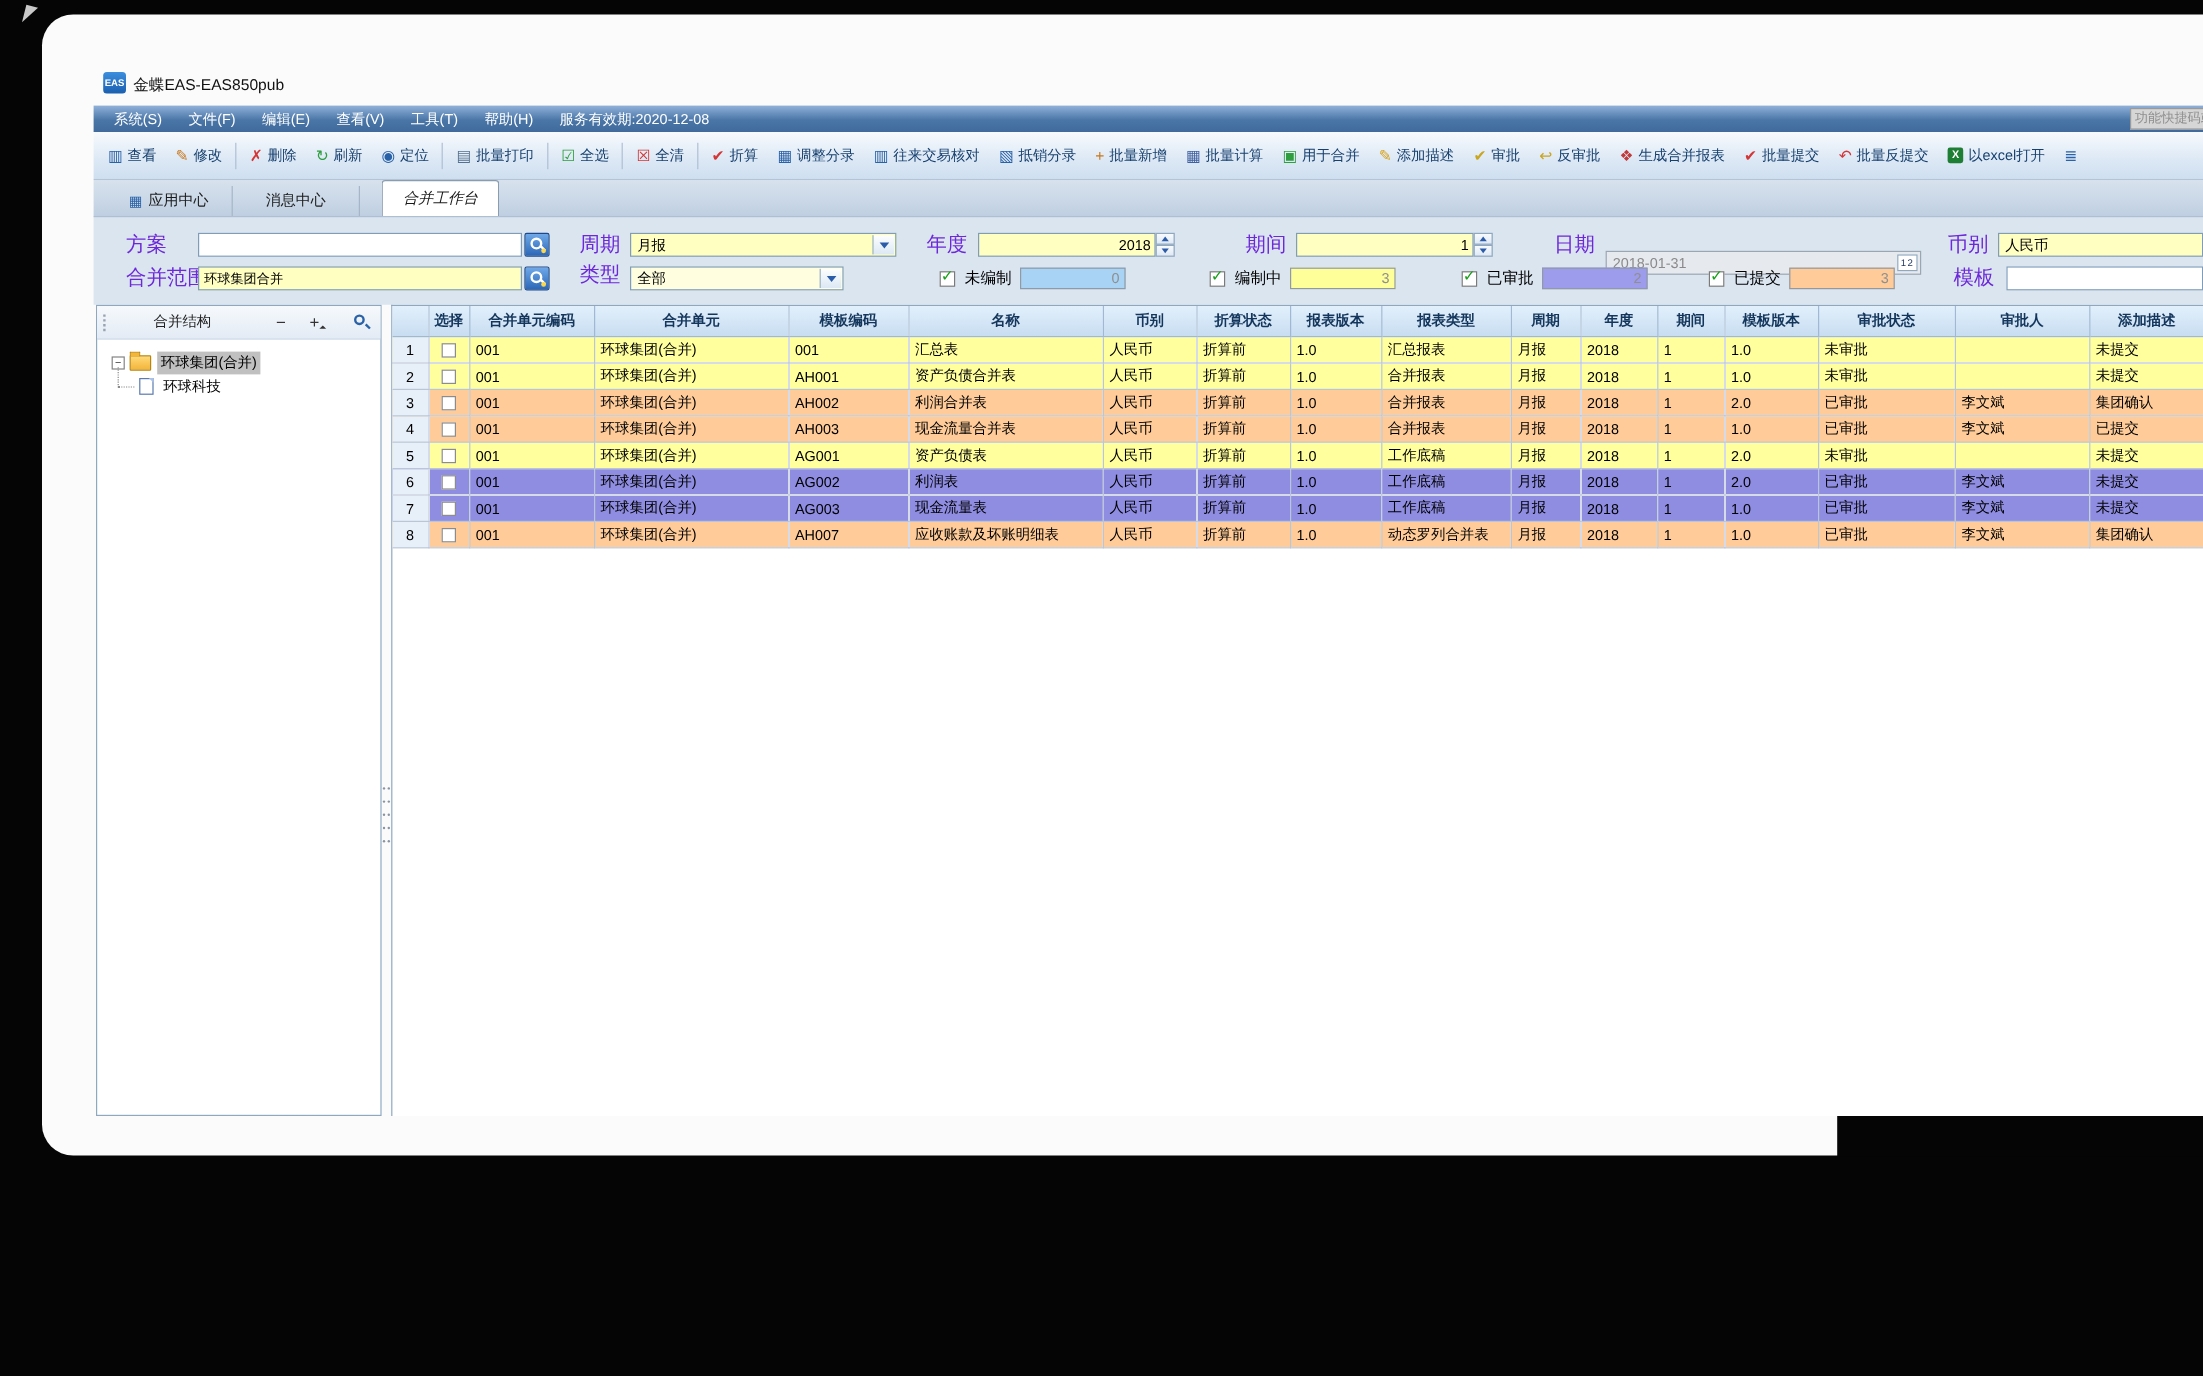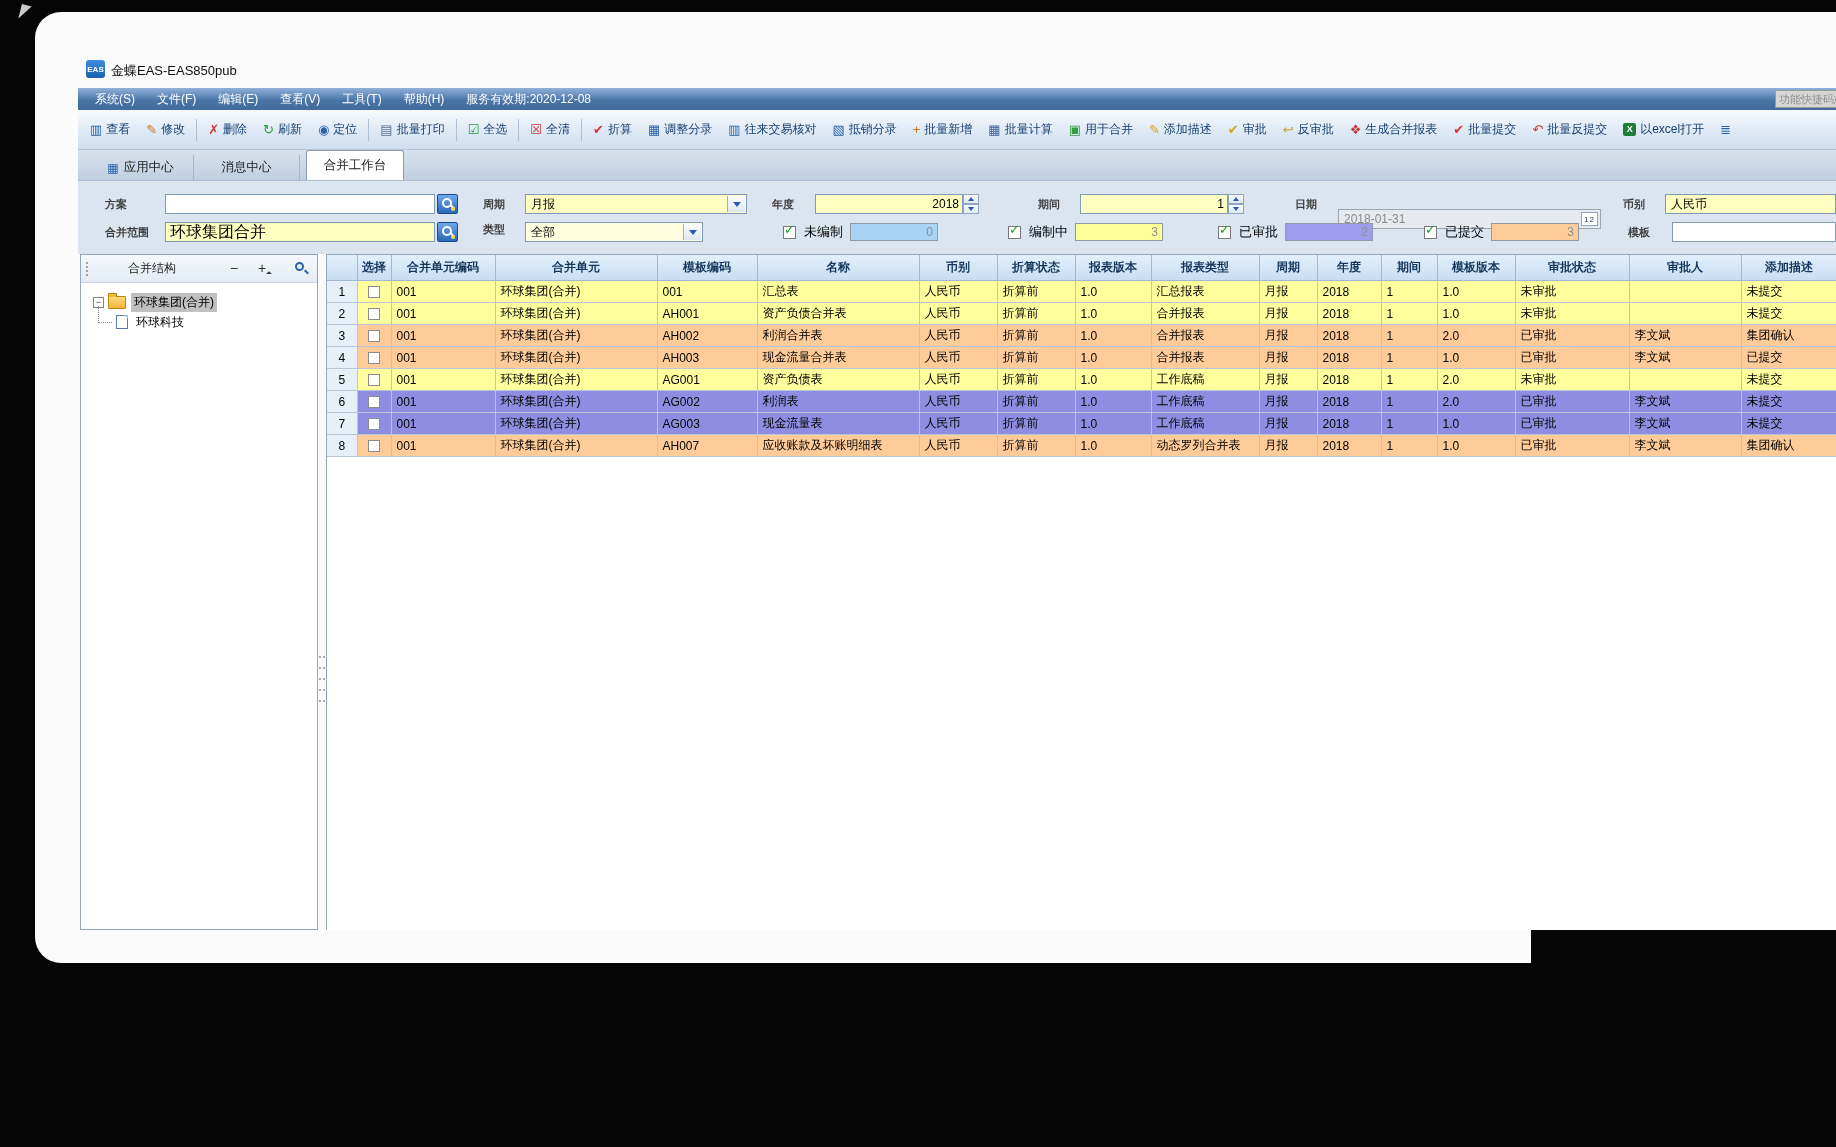--- a/index.html
+++ b/index.html
@@ -33,27 +33,27 @@
   .ticon.excel{background:#1e7e34;color:#fff;font-size:9px;font-weight:bold;width:13px;height:13px;
                display:inline-flex;align-items:center;justify-content:center;border-radius:2px;}
   .tsep{width:1px;height:22px;background:#aebfd4;margin:0 3px;flex:none;}
   
   .tabstrip{position:absolute;left:78px;top:150px;width:1758px;height:30px;
             background:linear-gradient(#d8e2ee,#bfcfe1);display:flex;align-items:flex-end;
             padding-left:10px;box-sizing:border-box;}
   .tab{height:25px;display:flex;align-items:center;justify-content:center;font-size:12.5px;
        color:#1a1a1a;width:105px;border-right:1px solid #a6b6c8;white-space:nowrap;}
   .tab.active{width:96px;height:29px;background:#fff;border:1px solid #8a9cb0;border-bottom:none;
-              border-radius:3px 3px 0 0;margin-left:6px;}
+              border-radius:3px 3px 0 0;margin-left:18px;font-style:italic;}
   .tab-icon{color:#2a62a8;margin-right:5px;font-size:12px;}
   
   .filterbar{position:absolute;left:78px;top:180px;width:1758px;height:74px;background:#dbe5f0;
              border-top:1px solid #aebfd4;box-sizing:border-box;}
-  .f-label{position:absolute;font-size:11px;color:#404040;line-height:20px;white-space:nowrap;font-weight:bold;}
-  .f-input{position:absolute;height:20px;border:1px solid #7f9db9;background:#fff;font-size:16px;
+  .f-label{position:absolute;font-size:17px;color:#6d28d9;line-height:20px;white-space:nowrap;}
+  .f-input{position:absolute;height:20px;border:1px solid #7f9db9;background:#fff;font-size:11px;
            padding:0 4px;box-sizing:border-box;color:#000;font-family:Liberation Mono, monospace;}
   .f-input.yellow{background:#ffffc2;}
   .combo{position:absolute;height:20px;border:1px solid #7f9db9;background:#ffffc2;
          box-sizing:border-box;font-size:12px;display:flex;align-items:center;padding-left:5px;}
   .arrow-btn{position:absolute;right:1px;top:1px;bottom:1px;width:17px;
              background:linear-gradient(#fdfeff,#dce8f4);border-left:1px solid #9ab0c8;
              display:flex;align-items:center;justify-content:center;}
   .tri-down{width:0;height:0;border-left:4px solid transparent;border-right:4px solid transparent;
             border-top:5px solid #2a5caa;}
   .lookup{position:absolute;width:21px;height:20px;border-radius:2px;

